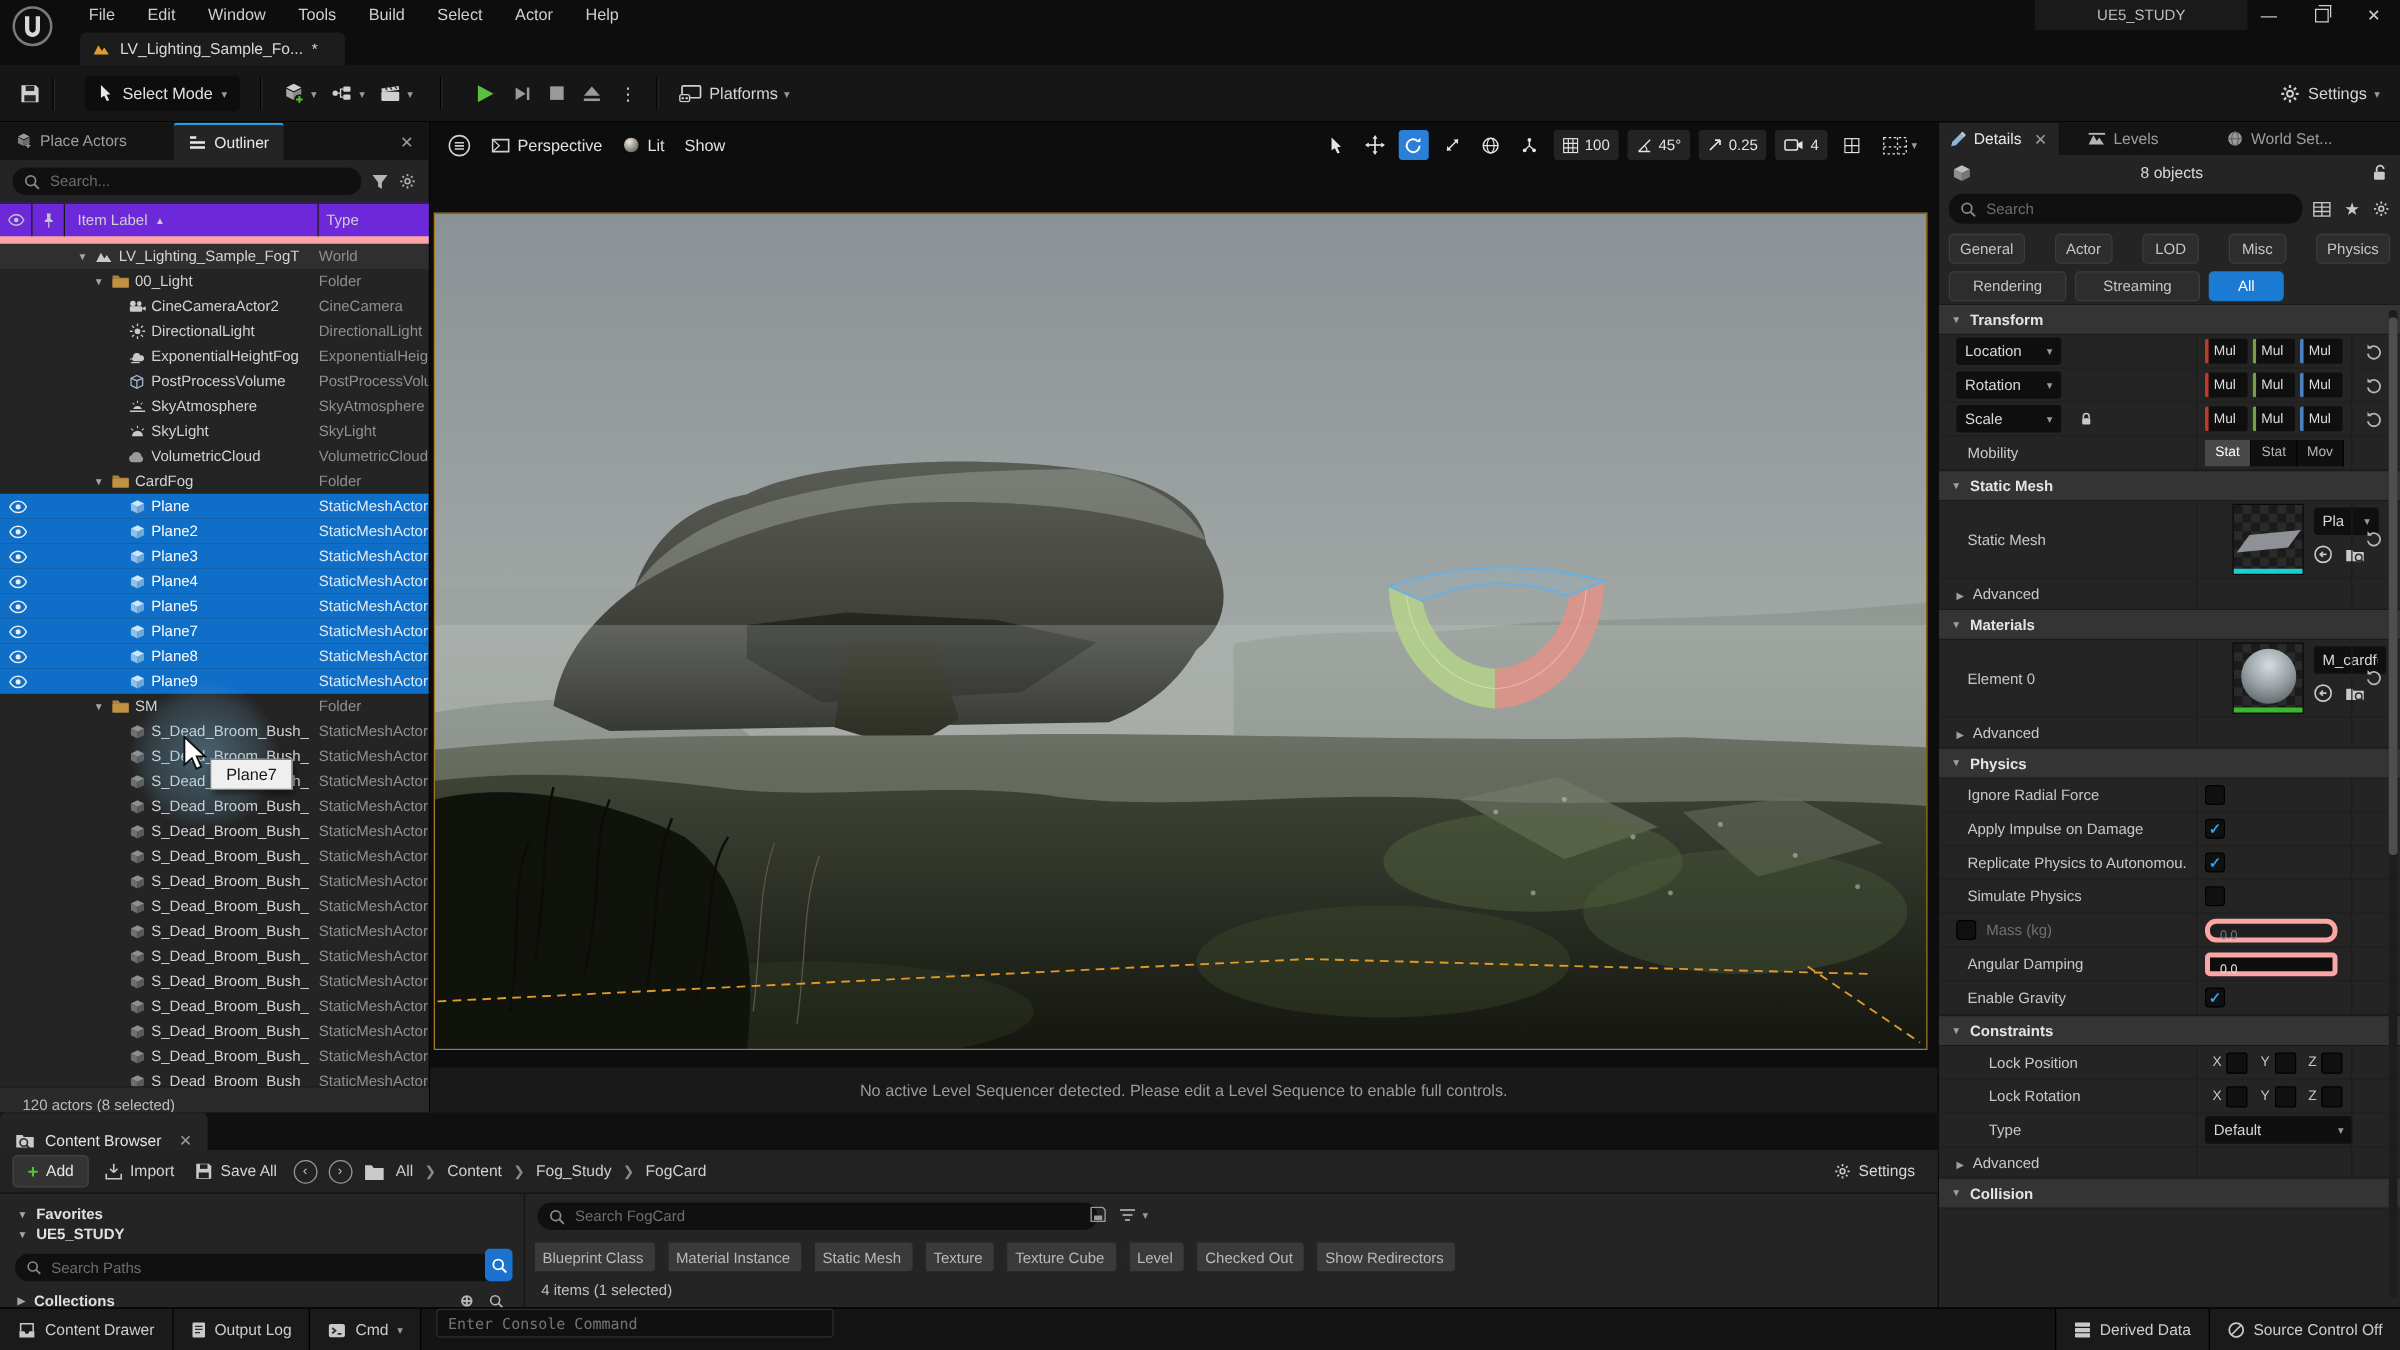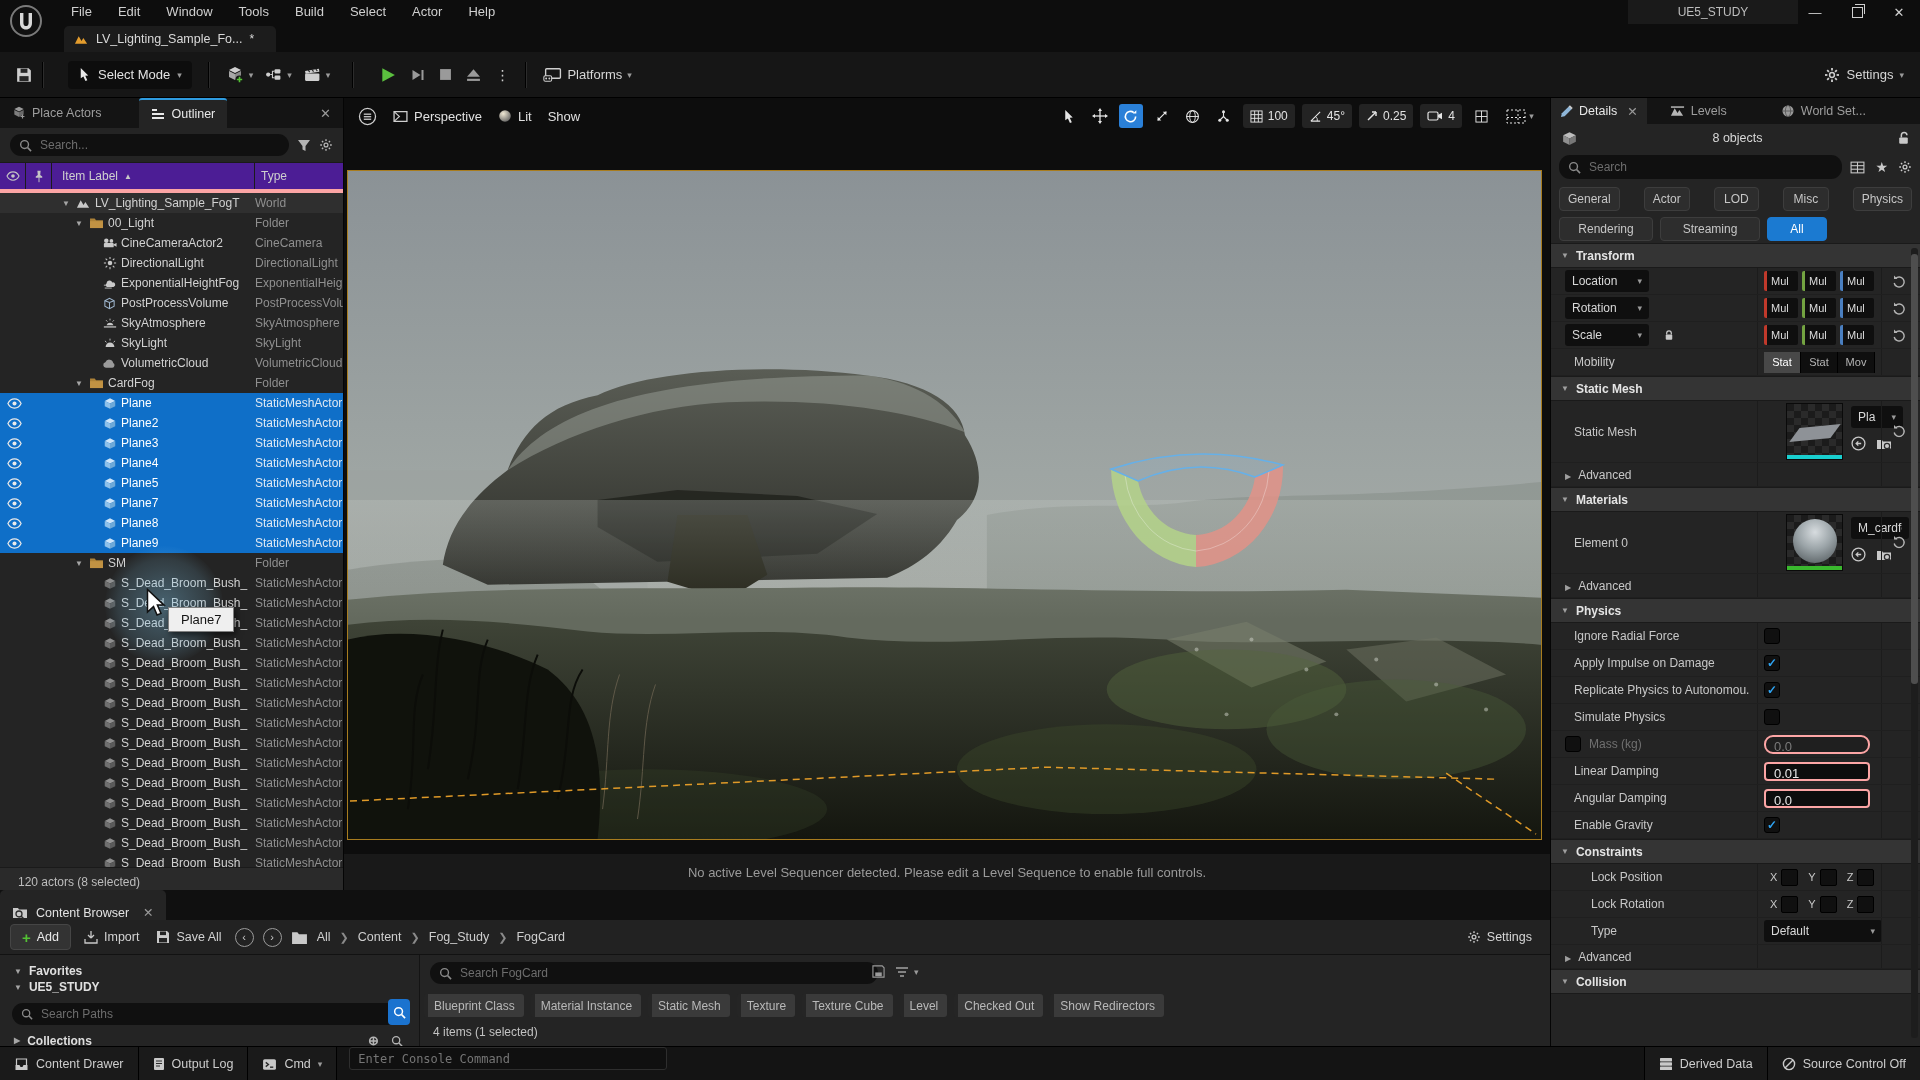--- a/index.html
+++ b/index.html
@@ -36,21 +36,21 @@
   
   #leftpanel{position:absolute;left:0;top:98px;width:344px;height:792px;background:#242424;border-right:1px solid #050505;box-sizing:border-box}
   .lp-tabs{height:30px;background:#141414;display:flex;align-items:stretch}
   .lp-tab{display:flex;align-items:center;gap:6px;padding:0 12px;color:#9d9d9d;font-size:12.5px}
   .lp-tab.active{background:#242424;color:#e8e8e8;border-top:2px solid #2e9bdf;border-radius:3px 3px 0 0}
   .lp-close{margin-left:auto;padding:0 12px;display:flex;align-items:center;color:#9a9a9a;font-size:13px}
   .lp-search{height:34px;display:flex;align-items:center;gap:8px;padding:0 10px}
   .searchpill{flex:1;height:22px;background:#101010;border-radius:11px;display:flex;align-items:center;gap:6px;padding:0 9px}
   .searchpill input{flex:1;background:transparent;border:none;outline:none;color:#84cc16;font-size:12px;min-width:0}
   .searchpill input::placeholder{color:#6d6d6d}
-  .lp-header{height:26px;background:#4c1d95;border-top:1px solid #1a1a1a;border-bottom:4px solid #fca5a5;
+  .lp-header{height:26px;background:#6d28d9;border-top:1px solid #1a1a1a;border-bottom:6px solid #fca5a5;
     display:flex;align-items:flex-end;font-size:12px;color:#cfcfcf}
   .lp-header .cell{display:flex;align-items:center;height:100%;border-right:1px solid #1b1b1b;box-sizing:border-box}
   #tree{height:674px;overflow:hidden;position:relative}
   .orow{height:20px;display:flex;align-items:center;font-size:12px;color:#d2d2d2;position:relative}
   .orow.band{background:#2f2f2f}
   .orow.selected{background:#0f6fc8;color:#fff}
   .o-eye{width:28px;display:flex;justify-content:center;flex:none}
   .o-caret{width:12px;font-size:8px;color:#a5a5a5;flex:none}
   .orow.selected .o-caret{color:#dbe9f7}
   .o-icon{width:19px;flex:none;display:flex;justify-content:center}
@@ -108,22 +108,22 @@
   .ddbtn{background:#0f0f0f;border-radius:3px;height:22px;display:flex;align-items:center;justify-content:space-between;
     padding:0 7px;color:#d9d9d9;font-size:12px;box-sizing:border-box}
   .mulbox{width:34px;height:20px;background:#0f0f0f;border-radius:2px;margin-right:4px;color:#dcdcdc;font-size:11px;
     line-height:20px;padding-left:4px;overflow:hidden;box-sizing:border-box;flex:none}
   .mulbox.r{border-left:3px solid #c0392b}.mulbox.g{border-left:3px solid #73a341}.mulbox.b{border-left:3px solid #4a7fc0}
   .seg{width:36px;height:21px;background:#0f0f0f;color:#b5b5b5;font-size:11px;display:flex;align-items:center;
     justify-content:center;border-right:1px solid #000;overflow:hidden;flex:none}
   .seg.sel{background:#484848;color:#fff}
   .cbx{width:16px;height:16px;background:#101010;border:1px solid #000;border-radius:3px;display:flex;align-items:center;
     justify-content:center;color:#2ea3f2;font-size:12px;font-weight:bold;box-sizing:border-box}
-  .numfield{width:106px;height:19px;background:#0d0d0d;border:2px solid #fca5a5;border-radius:4px;color:#e6e6e6;
-    font-size:13px;line-height:19px;padding-left:8px;box-sizing:border-box}
+  .numfield{width:106px;height:19px;background:#0d0d0d;border:4px solid #fca5a5;border-radius:4px;color:#e6e6e6;
+    font-size:10px;line-height:19px;padding-left:8px;box-sizing:border-box}
   .numfield.dis{background:#1f1f1f;color:#7a7a7a;border-radius:9px}
   .thumb{position:absolute;left:235px;top:2px;width:57px;height:57px;border:1px solid #0a0a0a;box-sizing:border-box;
     background:repeating-conic-gradient(#2a2a2a 0% 25%, #1b1b1b 0% 50%) 0 0/14px 14px}
   .thumb .underline{position:absolute;left:0;right:0;bottom:0;height:4px}
   .thumb .plane3d{position:absolute;left:9px;top:22px;width:38px;height:14px;background:#8e9297;transform:skewX(-40deg) rotate(-6deg)}
   .thumb .sphere{position:absolute;left:6px;top:4px;width:44px;height:44px;border-radius:50%;
     background:radial-gradient(circle at 50% 30%,#d7dcdf 0%,#9ba4a8 45%,#4a5154 100%)}
   .smcol{position:absolute;left:300px;top:5px;width:62px}
   .smcol .row2{display:flex;gap:10px;margin-top:8px}
   .axes{display:flex;align-items:center;gap:4px}
@@ -1412,26 +1412,20 @@
         </span>
       </div>
       <div class="prow">
         <span class="cbx" style="position:absolute;left:14px"></span>
         <span class="plabel dim" style="left:38px">Mass (kg)</span>
         <span class="ctl">
           <span class="numfield dis">0.0</span>
         </span>
       </div>
       <div class="prow">
-        <span class="plabel" style="">Linear Damping</span>
-        <span class="ctl">
-          <span class="numfield">0.01</span>
-        </span>
-      </div>
-      <div class="prow">
         <span class="plabel" style="">Angular Damping</span>
         <span class="ctl">
           <span class="numfield">0.0</span>
         </span>
       </div>
       <div class="prow">
         <span class="plabel" style="">Enable Gravity</span>
         <span class="ctl">
           <span class="cbx">✓</span>
         </span>

